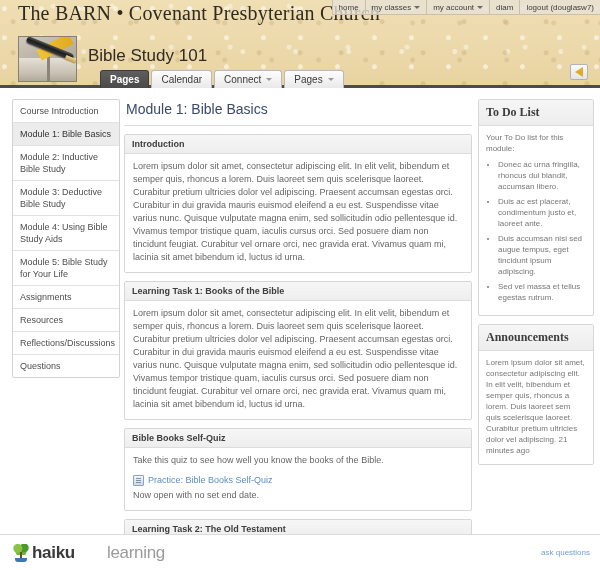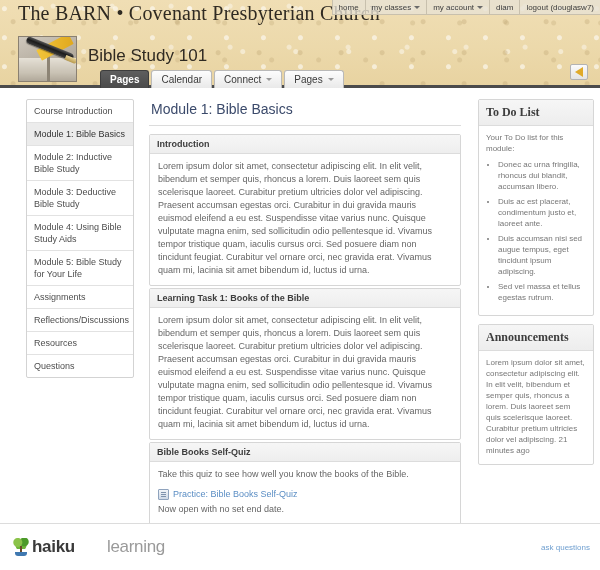--- a/index.html
+++ b/index.html
@@ -139,22 +139,22 @@
     width:0;height:0;
     border-top:5px solid transparent;border-bottom:5px solid transparent;
     border-right:8px solid #e0aa2a;
   }
 
   
   .body-wrap {
     position: absolute; left:0; top: 91px; right:0; bottom: 36px;
     background: #ffffff;
     display: flex;
-    padding: 8px 6px 0 26px;
-    gap: 15px;
+    padding: 8px 6px 0 12px;
+    gap: 4px;
   }
 
   
   .leftnav {
     width: 108px; flex: 0 0 108px;
     border: 1px solid #d3d3d3;
     background: #ffffff;
     align-self: flex-start;
     border-radius: 2px;
   }
@@ -177,21 +177,21 @@
   .page-heading {
     font-size: 14px; color: #3b4a6b;
     padding: 2px 2px 8px 2px;
     border-bottom: 1px solid #dcdcdc;
     margin-bottom: 8px;
   }
 
   .card {
     border: 1px solid #d6d6d6;
     background: #fff;
-    margin-bottom: 2px;
+    margin-bottom: 8px;
     border-radius: 2px;
   }
   .card-head {
     font-size: 9px; font-weight: bold; color: #3d3d3d;
     padding: 4px 7px;
     background: linear-gradient(180deg,#f6f6f6,#eeeeee);
     border-bottom: 1px solid #dcdcdc;
   }
   .card-body {
     padding: 6px 8px 8px 8px;
@@ -243,21 +243,21 @@
     font-size: 8px; color: #777;
     line-height: 11px;
   }
   .panel-body .intro { margin: 0 0 5px 0; }
   .panel-body ul { margin: 0; padding-left: 12px; }
   .panel-body li { margin-bottom: 4px; }
   .panel-body .ann { margin: 0; }
 
   
   .footer {
-    position:absolute; left:0; right:0; bottom:0; height: 47px;
+    position:absolute; left:0; right:0; bottom:0; height: 36px;
     border-top: 1px solid #dcdcdc;
     background:#fff;
     display:flex; align-items:center;
     padding: 0 10px 0 12px;
   }
   .brand { display:flex; align-items:center; gap: 2px; }
   .tree-icon { width:18px; height:20px; position:relative; flex:0 0 18px; }
   .tree-icon .foliage{
     position:absolute; left:1px; top:1px; width:16px; height:11px;
     background: radial-gradient(circle at 30% 40%, #8bc34a 0 4px, transparent 5px),
@@ -339,22 +339,22 @@
   <div class="body-wrap">
 
     <div class="leftnav">
       <div class="nav-item">Course Introduction</div>
       <div class="nav-item active">Module 1: Bible Basics</div>
       <div class="nav-item">Module 2: Inductive Bible Study</div>
       <div class="nav-item">Module 3: Deductive Bible Study</div>
       <div class="nav-item">Module 4: Using Bible Study Aids</div>
       <div class="nav-item">Module 5: Bible Study for Your Life</div>
       <div class="nav-item">Assignments</div>
+      <div class="nav-item">Resources</div>
       <div class="nav-item">Reflections/Discussions</div>
-      <div class="nav-item">Resources</div>
       <div class="nav-item">Questions</div>
     </div>
 
     <div class="main">
 
       <div class="page-heading">Module 1: Bible Basics</div>
 
       <div class="card">
         <div class="card-head">Introduction</div>
         <div class="card-body">

